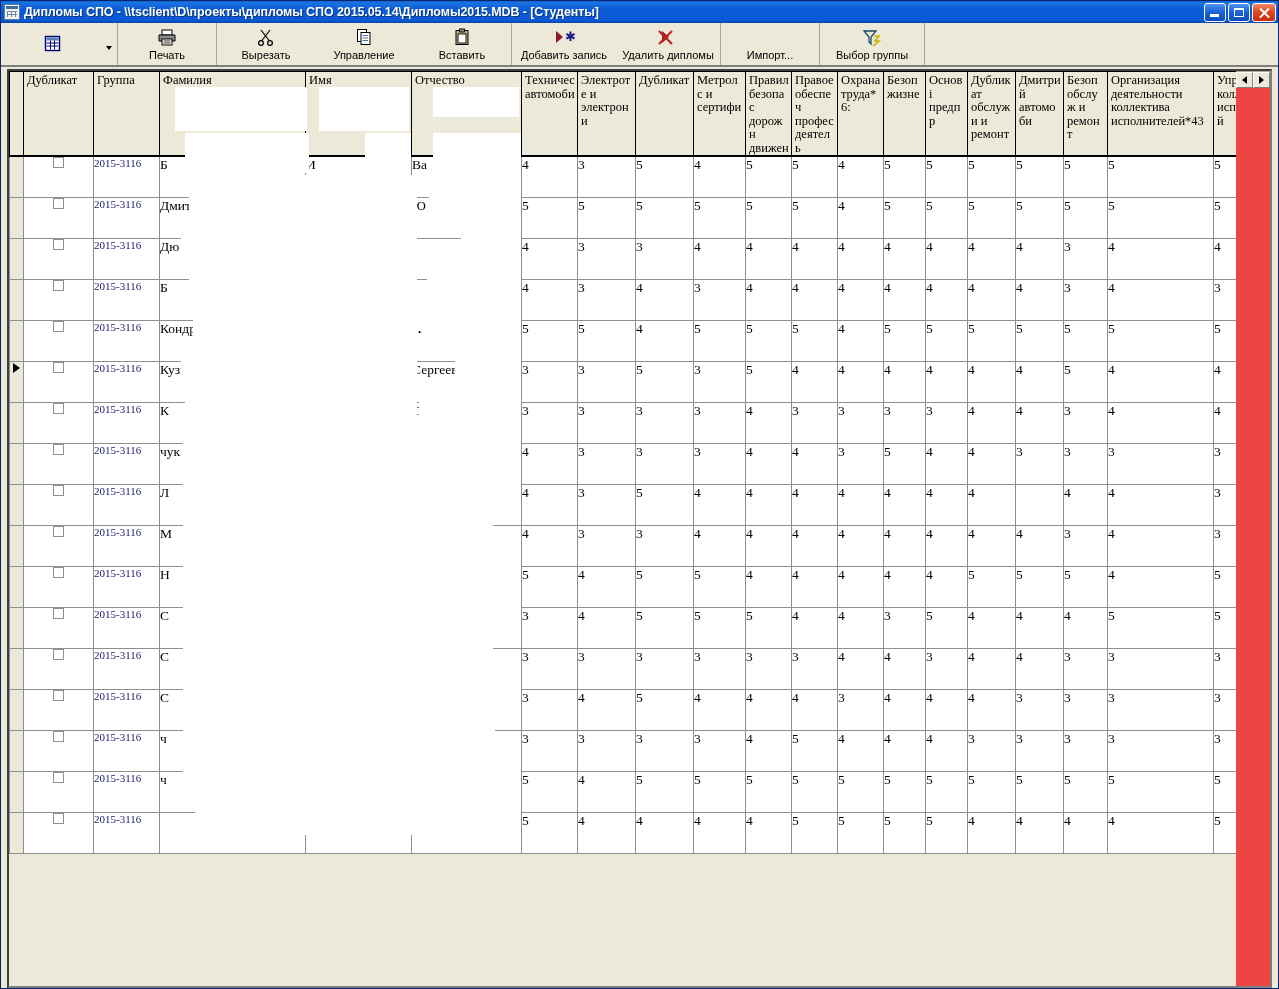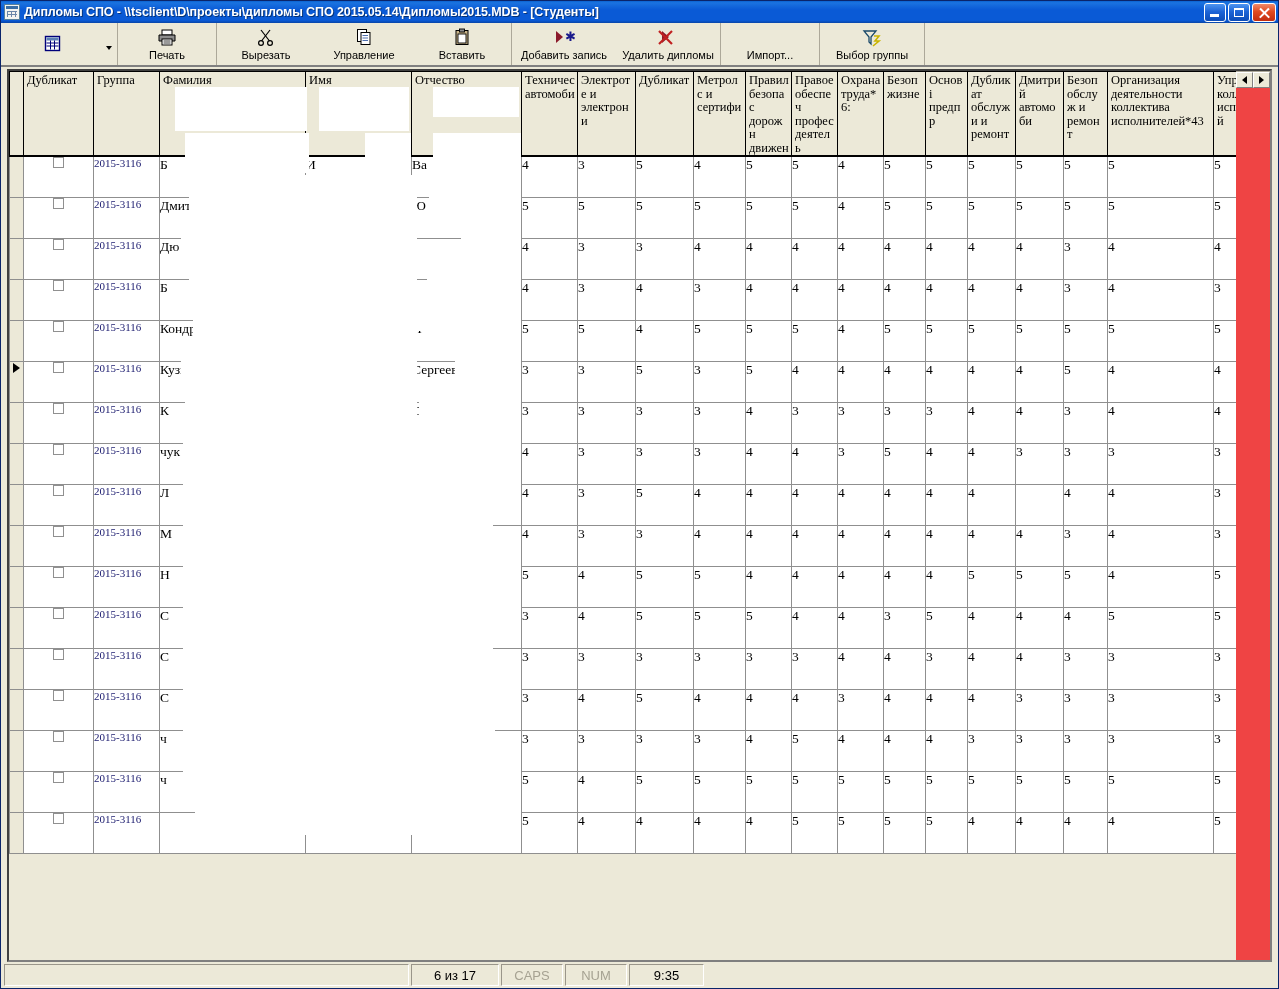--- a/index.html
+++ b/index.html
@@ -971,21 +971,13 @@
         </div>
       <div class="hs-track">
         <div class="hs-thumb"></div>
       </div>
       <div class="hs-btn">
           <span class="tri-r"></span>
         </div>
     </div>
   </div>
 
-  <div class="statusbar">
-    <div class="sb-panel sb-name"></div>
-    <div class="sb-panel sb-count">6 из 17</div>
-    <div class="sb-panel sb-caps">CAPS</div>
-    <div class="sb-panel sb-num">NUM</div>
-    <div class="sb-panel sb-time">9:35</div>
-    <div class="sb-rest"></div>
-  </div>
 </div>
 
 </body></html>

